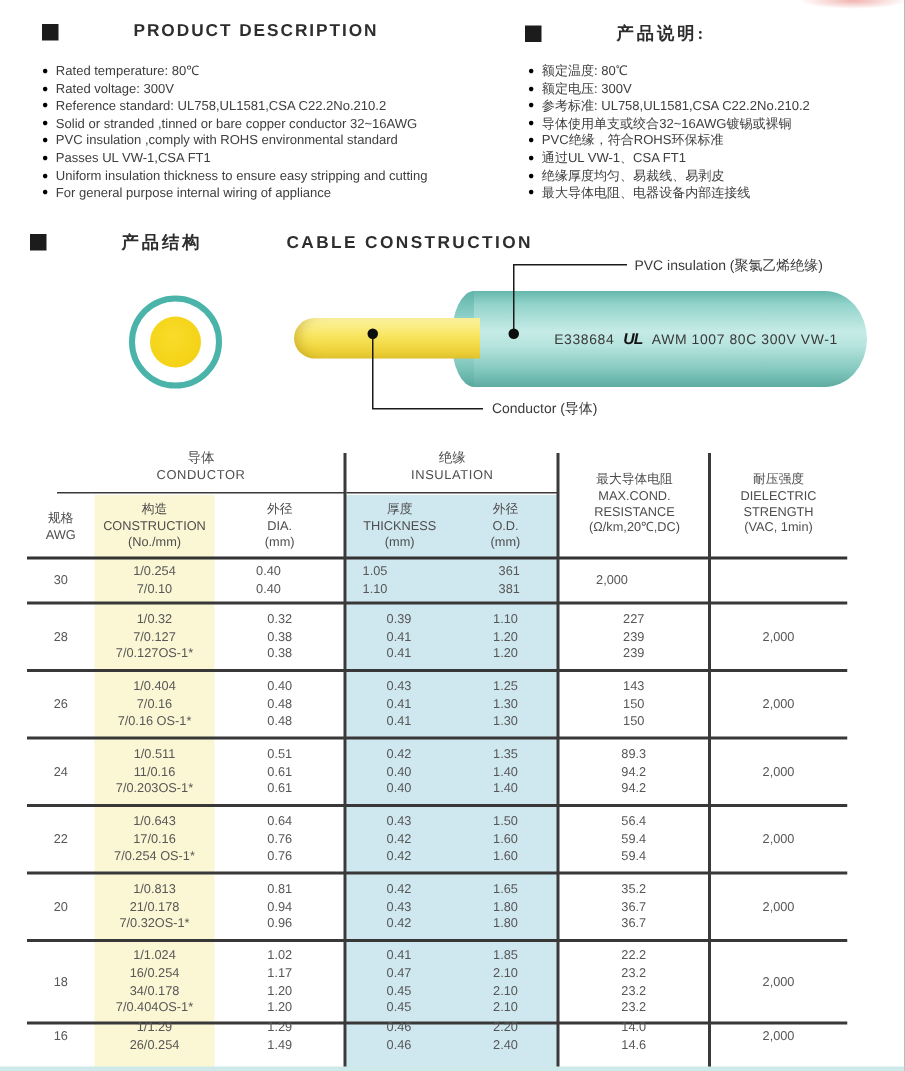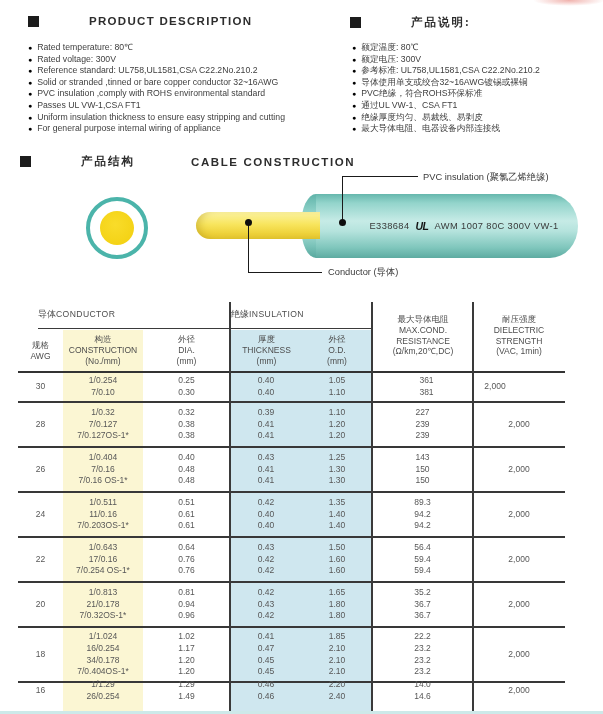--- a/index.html
+++ b/index.html
@@ -38,21 +38,21 @@
   .dot{position:absolute;width:7px;height:7px;border-radius:50%;background:#0e0e0e;z-index:5;}
   .dg-label{position:absolute;font-size:9.3px;color:#3a3a3a;white-space:nowrap;z-index:5;}
   .logo-smudge{position:absolute;left:533px;top:-5px;width:72px;height:11px;border-radius:50%;
                background:radial-gradient(ellipse at center,rgba(226,105,95,.5),rgba(226,105,95,0) 70%);}
   
   .table-area{position:absolute;left:18px;top:300px;width:547px;height:414px;overflow:hidden;}
   .band{position:absolute;top:30px;height:384px;z-index:0;}
   .band-yellow{left:45px;width:80px;background:#fbf6d3;}
   .band-blue{left:213px;width:141px;background:#cfe7ef;}
   .vline{position:absolute;top:2px;height:412px;width:2px;background:#3a3a3a;z-index:6;}
-  .g-cell{position:absolute;top:0;height:28px;display:flex;flex-direction:row;align-items:center;
+  .g-cell{position:absolute;top:0;height:28px;display:flex;flex-direction:column;align-items:center;
           justify-content:flex-start;z-index:2;color:#4d4d4d;}
   .g-cn{font-size:9px;line-height:11px;}
   .g-en{font-size:8.6px;line-height:11px;letter-spacing:.4px;}
   .g-underline{position:absolute;top:28px;height:1px;background:#3a3a3a;z-index:2;}
   .hc{position:absolute;display:flex;flex-direction:column;align-items:center;justify-content:center;
       text-align:center;font-size:8.5px;line-height:10.8px;color:#4d4d4d;z-index:2;}
   .heavy-line{position:absolute;left:0;top:71px;width:547px;height:2px;background:#333;z-index:4;}
   .t-body{position:absolute;left:0;top:73px;width:547px;z-index:2;}
   .t-row{display:flex;box-sizing:border-box;border-bottom:2px solid #383838;}
   .t-row.last{border-bottom:none;}
@@ -231,24 +231,20 @@
     <div class="heavy-line"></div>
     <div class="t-body" id="t-body">
         <div class="t-row" style="height: 30px;">
           <div class="t-cell" style="width: 45px;">
             <div>30</div>
           </div>
           <div class="t-cell" style="width: 80px;">
             <div>1/0.254</div>
             <div>7/0.10</div>
           </div>
-          <div class="t-cell" style="width: 87px;">
-            <div>0.25</div>
-            <div>0.30</div>
-          </div>
           <div class="t-cell" style="width: 72px;">
             <div>0.40</div>
             <div>0.40</div>
           </div>
           <div class="t-cell" style="width: 70px;">
             <div>1.05</div>
             <div>1.10</div>
           </div>
           <div class="t-cell" style="width: 77px; padding-left: 32px;">
             <div>361</div>

